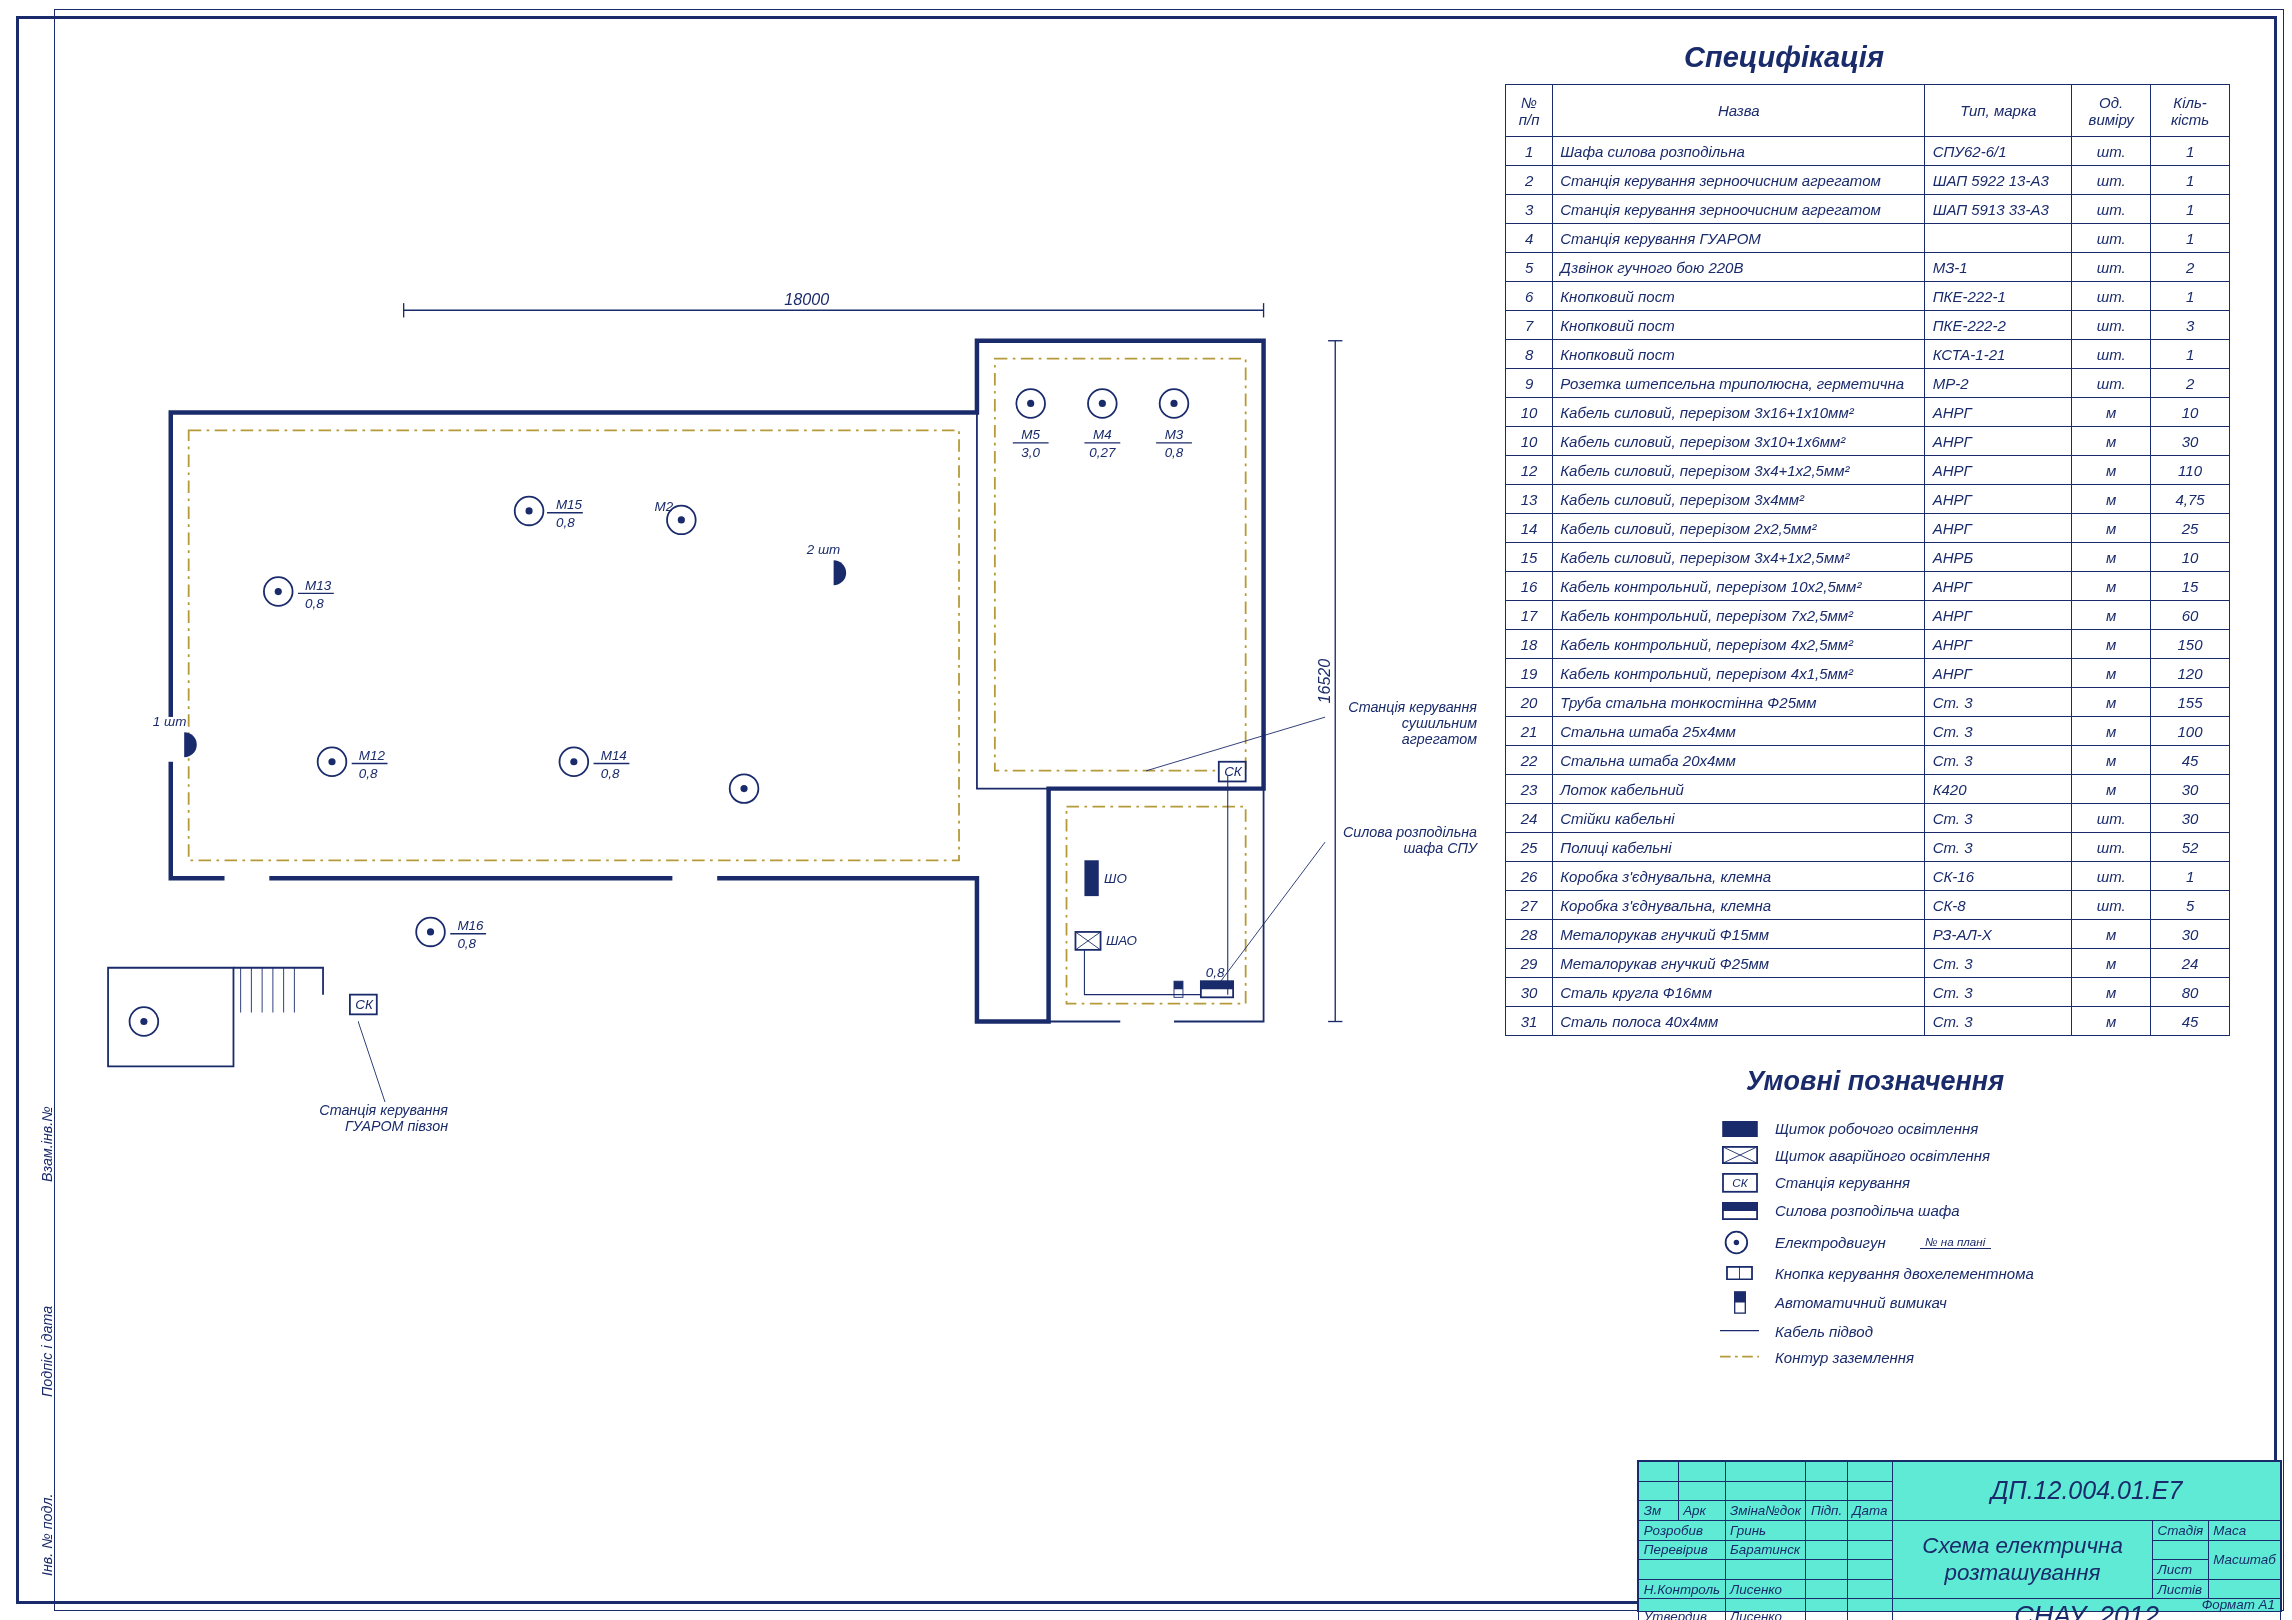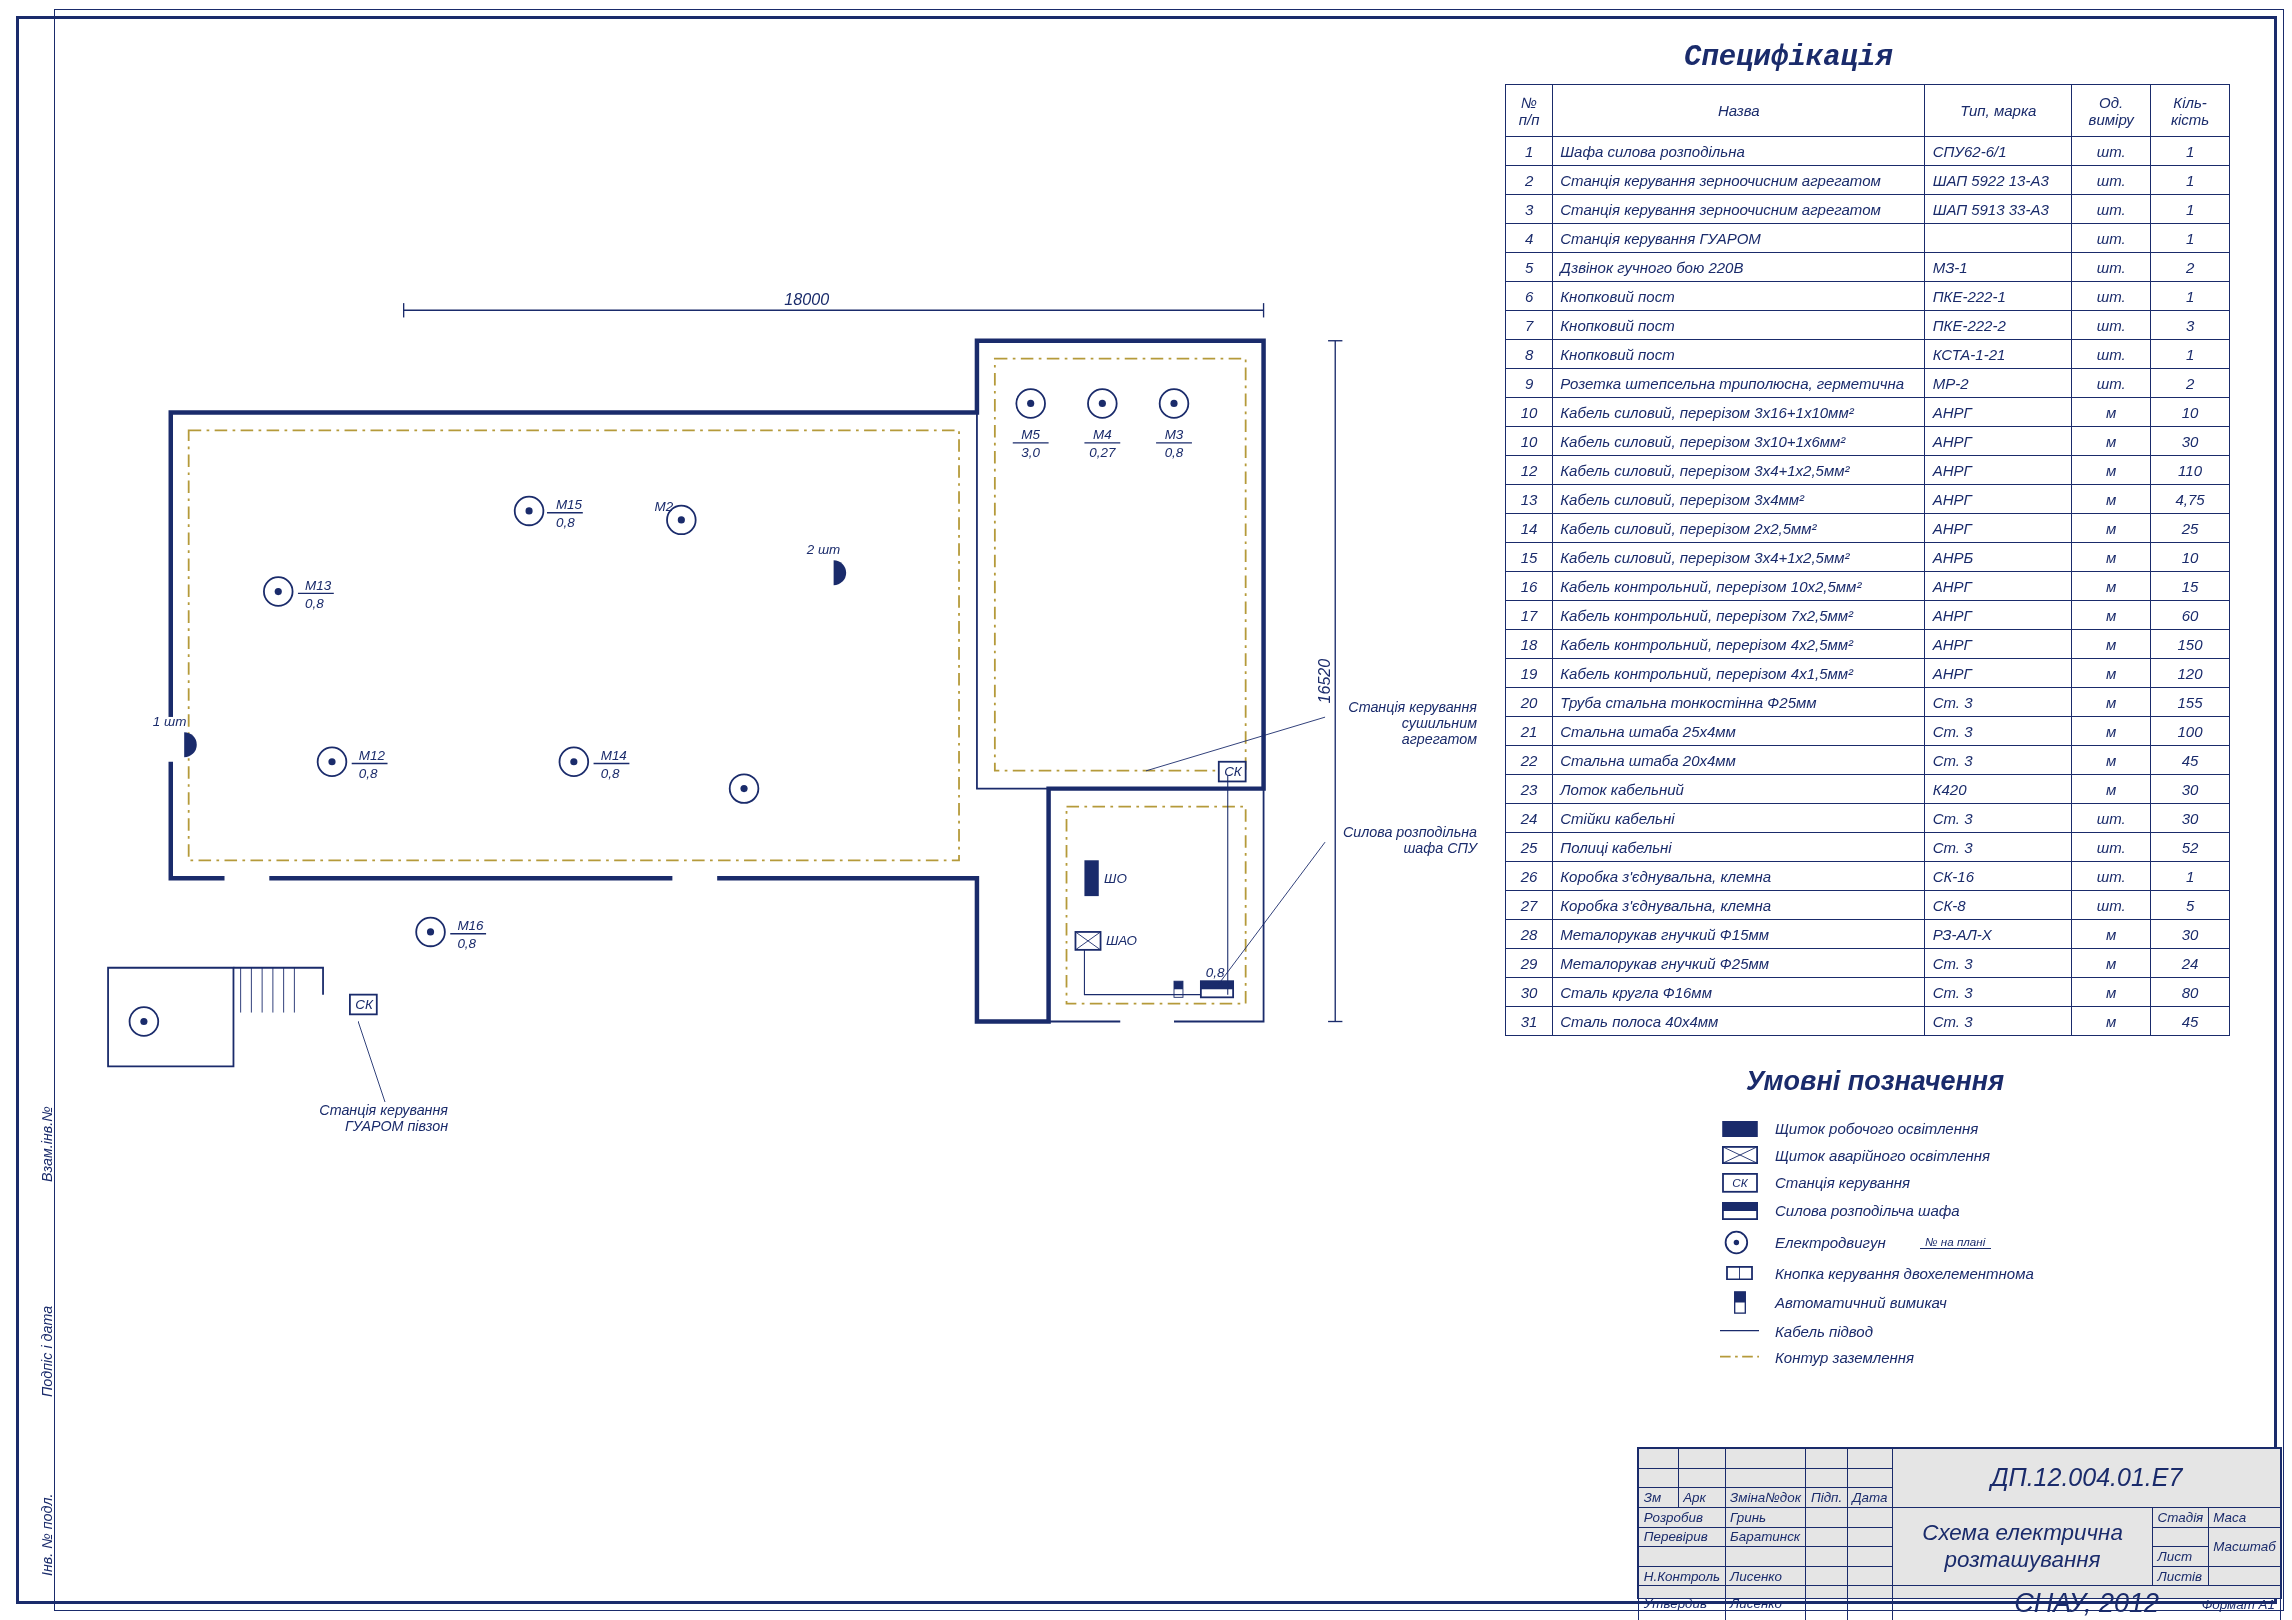--- a/index.html
+++ b/index.html
@@ -26,41 +26,41 @@
   .dim-line { stroke:#1a2b6b; stroke-width:1.5; }
   .dim-text { font-size:18px; fill:#1a2b6b; font-style:italic; }
   .wall { fill:none; stroke:#1a2b6b; stroke-width:5; }
   .wall-thin { fill:none; stroke:#1a2b6b; stroke-width:2; }
   .ground-loop { fill:none; stroke:#b59a3a; stroke-width:2; stroke-dasharray:14 6 3 6; }
   .cable { fill:none; stroke:#1a2b6b; stroke-width:1.2; }
   .motor-sym { fill:#fff; stroke:#1a2b6b; stroke-width:2; }
   .label { font-size:15px; fill:#1a2b6b; font-style:italic; }
 
   
-  .spec-title { position:absolute; left:1684px; top:41px; font-size:29px; font-weight:bold;font-family:Liberation Mono, monospace; }
+  .spec-title { position:absolute; left:1684px; top:41px; font-size:29px; font-weight:bold; }
   .spec { position:absolute; left:1505px; top:84px; width:725px; border-collapse:collapse; font-size:15px; }
   .spec th, .spec td { border:1.3px solid #1a2b6b; padding:3.6px 7.2px; height:29px; }
   .spec th { font-weight:normal; text-align:center; height:52px; }
   .spec td.c { text-align:center; }
   .spec td.l { text-align:left; }
 
   .col-n { width:43px; }
   .col-name { width:340px; }
   .col-type { width:134px; }
   .col-unit { width:72px; }
   .col-qty { width:72px; }
 
   
   .legend-title { position:absolute; left:1746px; top:1066px; font-size:27px; font-weight:bold; }
   .legend { position:absolute; left:1720px; top:1111px; width:502px; }
   .legend-row { display:flex; align-items:center; gap:16px; margin:9px 0; font-size:15px; }
   .legend-sym { width:39px; display:flex; justify-content:center; align-items:center; }
 
   
-  .title-block { position:absolute; right:10.7px; bottom:21px; width:645px; height:152px; border:1.8px solid #1a2b6b; background:#e5e5e5; font-size:13.4px; }
+  .title-block { position:absolute; right:10.7px; bottom:8px; width:645px; height:152px; border:1.8px solid #1a2b6b; background:#5eead4; font-size:13.4px; }
   .title-block table { border-collapse:collapse; width:100%; height:100%; }
   .title-block td { border:1.2px solid #1a2b6b; padding:1.8px 4.5px; }
   .tb-code { font-size:25px; text-align:center; }
   .tb-title { font-size:22.4px; text-align:center; line-height:1.2; }
   .tb-org { font-size:27px; text-align:center; }
 
   
   .annot { position:absolute; font-size:14.3px; text-align:right; }
   .leader { position:absolute; stroke:#1a2b6b; stroke-width:1; fill:none; }
 

